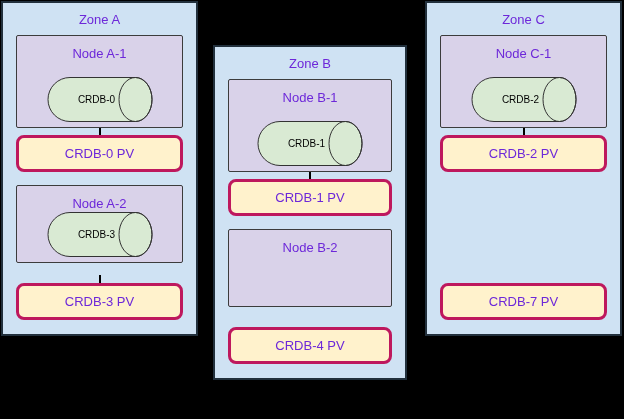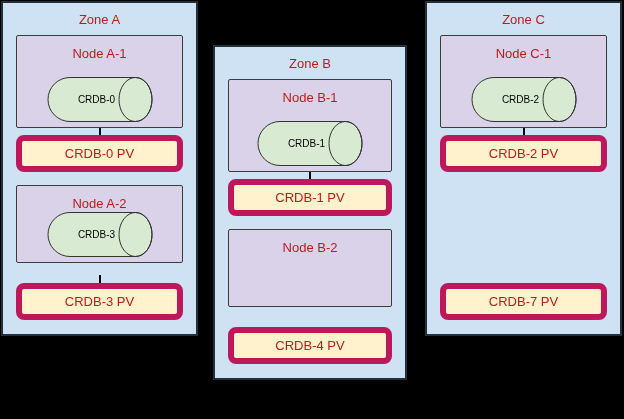--- a/index.html
+++ b/index.html
@@ -2,21 +2,21 @@
 <html><head>
 <meta charset="utf-8">
 <style>
   html, body { margin: 0; padding: 0; background: #000; }
   .canvas {
     position: relative;
     width: 624px;
     height: 419px;
     background: #000000;
     font-family: "Liberation Sans", sans-serif;
-    color: #b91c1c;
+    color: #6d28d9;
     overflow: hidden;
   }
   .zone {
     position: absolute;
     top: 1px;
     height: 335px;
     background: #cfe2f3;
     border: 2px solid #22303c;
     box-sizing: border-box;
   }
@@ -74,21 +74,21 @@
     background: #000000;
   }
   .connector-1 { top: 125px; height: 7px; }
   .connector-2 { top: 272px; height: 8px; }
   .pv {
     position: absolute;
     left: 13px;
     right: 13px;
     height: 37px;
     background: #fff2cc;
-    border: 6px solid #be185d;
+    border: 3px solid #be185d;
     border-radius: 8px;
     box-sizing: border-box;
     display: flex;
     align-items: center;
     justify-content: center;
     font-size: 13px;
   }
   .pv-1 { top: 132px; }
   .pv-2 { top: 280px; }
 </style>

